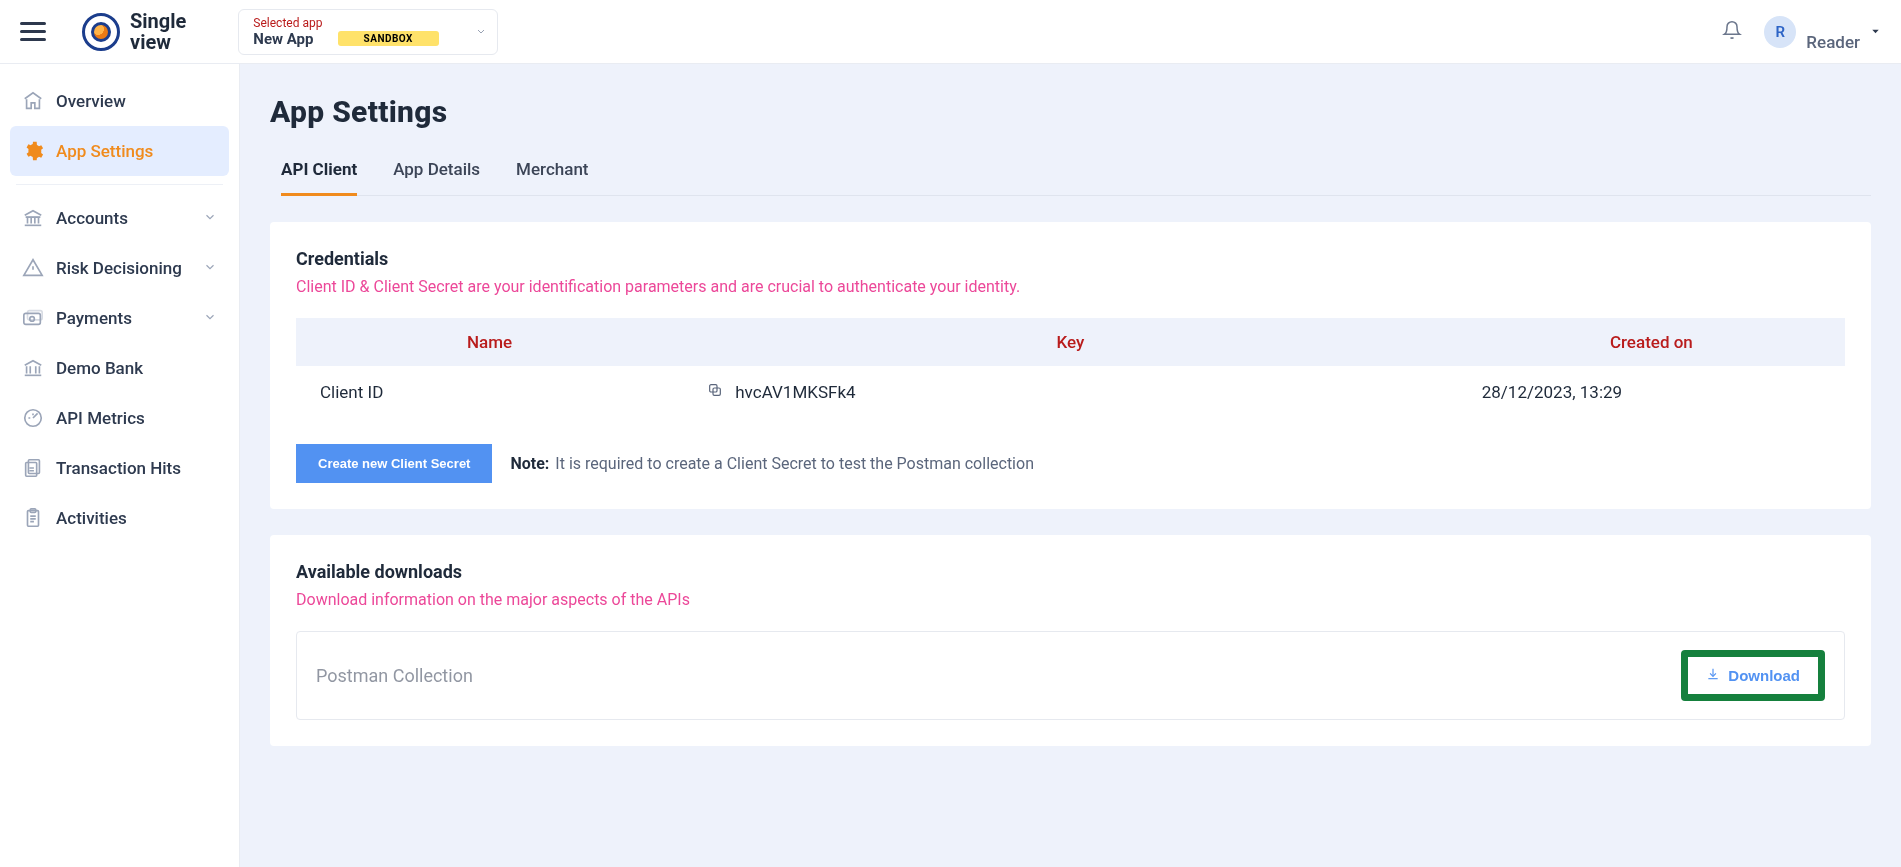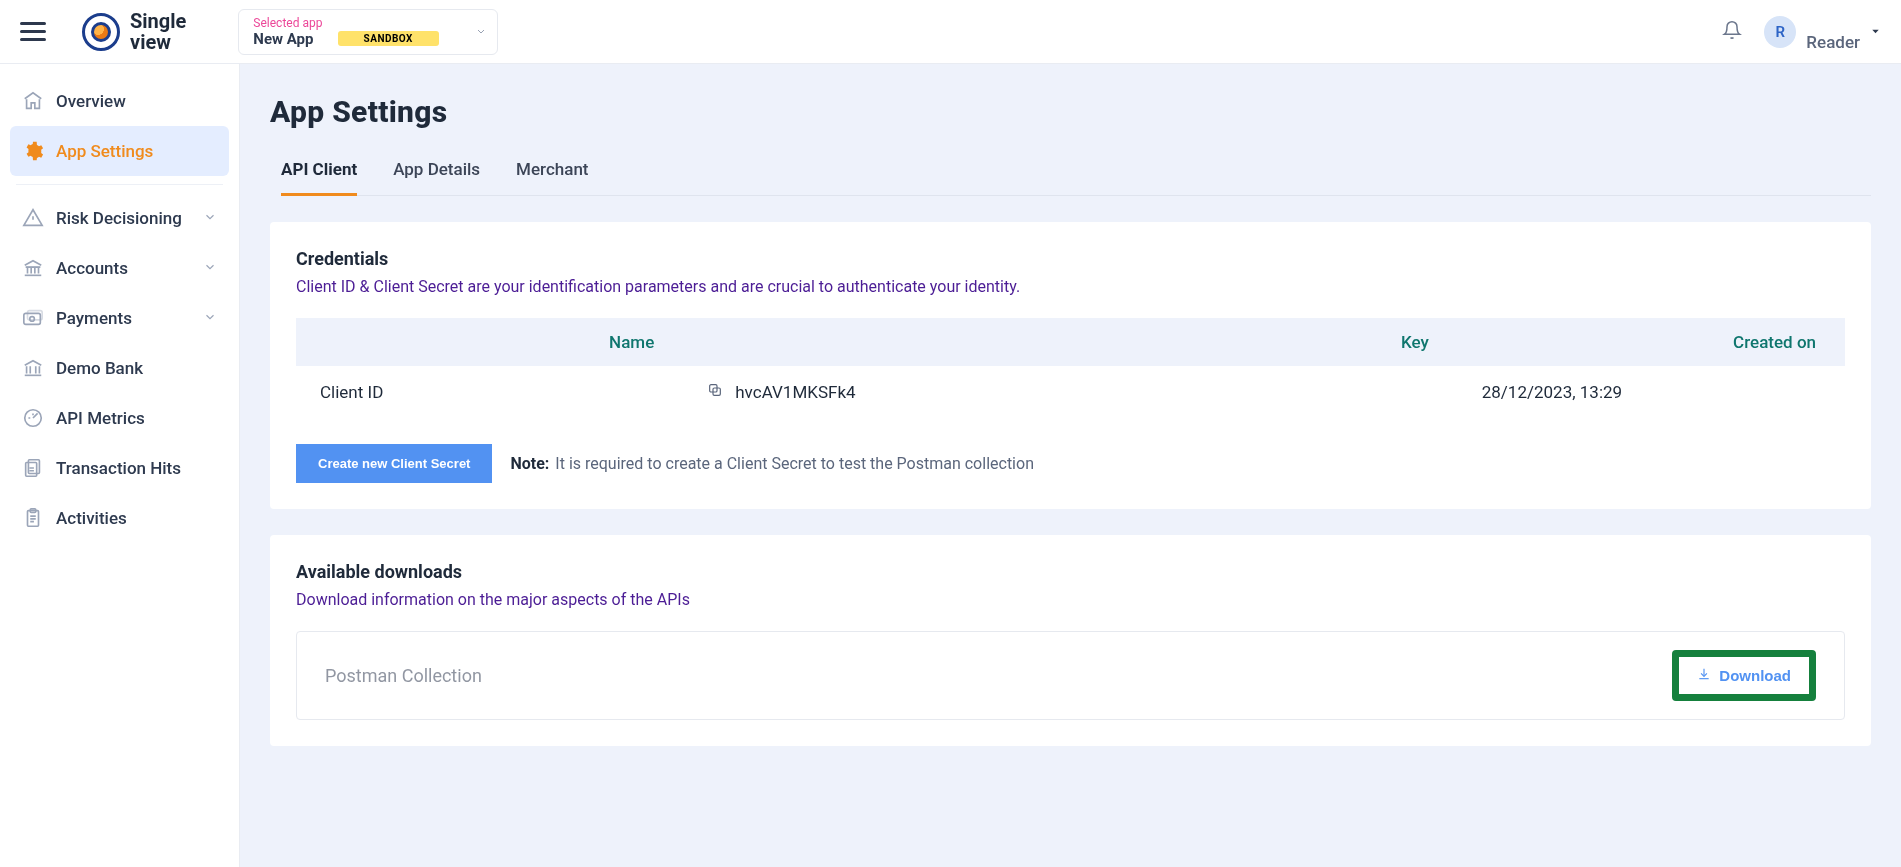--- a/index.html
+++ b/index.html
@@ -30,21 +30,21 @@
   .app-selector {
     margin-left:52px;
     width:260px;
     border:1px solid #e6e9ef;
     border-radius:6px;
     background:#fff;
     padding:6px 30px 6px 14px;
     position:relative;
     cursor:pointer;
   }
-  .app-selector .label { font-size:12px; color:#ec4899; }
+  .app-selector .label { font-size:12px; color:#b91c1c; }
   .app-selector .value-row { display:flex; align-items:center; gap:24px;}
   .app-selector .value { font-size:15px; font-weight:700; color:#2e3a4f; }
   .sandbox-badge { font-size:10px; font-weight:700; letter-spacing:.5px; background:#ffe26a; color:#000; padding:2px 26px; border-radius:3px; }
   .app-selector .chev { position:absolute; right:10px; top:50%; transform:translateY(-50%); color:#98a1b3; }
   .app-selector .chev svg { width:12px; height:12px; }
 
   .header-right { margin-left:auto; display:flex; align-items:center; gap:22px;}
   .bell-icon { color:#6b768c; cursor:pointer; }
   .bell-icon svg { width:20px; height:20px; }
   .avatar { width:32px; height:32px; border-radius:50%; background:#d7e4f8; color:#2d64c6; font-weight:600; display:flex; align-items:center; justify-content:center; font-size:15px;}
@@ -66,34 +66,34 @@
   .sidebar hr { border:none; border-top:1px solid #edf0f6; margin:8px 6px;}
 
   .content { flex:1; background:#eef2fb; padding:24px 30px; overflow:auto;}
   .page-title { font-size:30px; font-weight:800; color:#1f2a3a; margin:6px 0 24px; letter-spacing:.3px;}
   .tabs { display:flex; gap:36px; border-bottom:1px solid #dfe4ee; font-size:17px;margin-left:11px; }
   .tab { padding:6px 0 14px; cursor:pointer; color:#3c4557; font-weight:500;}
   .tab.active { color:#1f2a3a; font-weight:700; border-bottom:3px solid #f08b1d; margin-bottom:-1px;}
 
   .card { background:#fff; border-radius:4px; padding:26px; margin-top:26px; }
   .section-title { font-size:18px; font-weight:700; color:#1f2a3a; margin-bottom:8px;}
-  .section-desc { font-size:16px; color:#4c1d95; margin-bottom:22px;}
+  .section-desc { font-size:16px; color:#ec4899; margin-bottom:22px;}
 
   table.cred { width:100%; border-collapse:collapse; }
-  table.cred thead th { background:#eef2fb; text-align:right; font-weight:500; font-size:17px; color:#0f766e; padding:14px 29px;}
+  table.cred thead th { background:#eef2fb; text-align:center; font-weight:500; font-size:17px; color:#b91c1c; padding:14px 29px;}
   table.cred tbody td { padding:16px 24px; font-size:17px; color:#1f2a3a; }
   .key-cell { display:flex; align-items:center; gap:12px;}
   .key-cell svg { width:16px; height:16px; color:#5b667c; cursor:pointer;}
 
   .action-row { display:flex; align-items:center; gap:18px; margin-top:26px;}
   .btn-primary { background:#5292f2; color:#fff; border:none; border-radius:0; padding:12px 22px; font-size:13px; font-weight:600; cursor:pointer;}
   .note { font-size:16px; color:#5b667c;}
   .note strong { color:#1f2a3a; font-weight:700; margin-right:6px;}
 
-  .downloads-row { border:1px solid #e6e9ef; border-radius:4px; padding:18px 28px; display:flex; align-items:center; justify-content:space-between;}
+  .downloads-row { border:1px solid #e6e9ef; border-radius:4px; padding:18px 19px; display:flex; align-items:center; justify-content:space-between;}
   .dl-name { font-size:18px; color:#384257; opacity:.55;}
   .btn-outline { display:flex; align-items:flex-start; gap:8px; background:#fff; border:7px solid #15803d; color:#5292f2; border-radius:4px; padding:10px 18px; font-size:15px; font-weight:600; cursor:pointer;}
   .btn-outline svg { width:14px; height:14px; }
 </style>
 </head>
 <body>
 
 <div class="header">
   <div class="hamburger">
     <span></span>
@@ -156,40 +156,40 @@
         <svg viewBox="0 0 24 24" fill="currentColor">
             <path d="M12 8a4 4 0 1 0 0 8 4 4 0 0 0 0-8zm9 4a7.9 7.9 0 0 0-.1-1.3l2.1-1.6-2-3.4-2.5 1a8 8 0 0 0-2.2-1.3L16 2h-4l-.3 2.4a8 8 0 0 0-2.2 1.3l-2.5-1-2 3.4 2.1 1.6A7.9 7.9 0 0 0 7 12c0 .4 0 .9.1 1.3L5 14.9l2 3.4 2.5-1a8 8 0 0 0 2.2 1.3L12 22h4l.3-2.4a8 8 0 0 0 2.2-1.3l2.5 1 2-3.4-2.1-1.6c.1-.4.1-.9.1-1.3z"></path>
           </svg>
       </div>
       <div class="label">App Settings</div>
     </div>
     <hr>
     <div class="nav-item">
       <div class="icon">
         <svg viewBox="0 0 24 24" fill="none" stroke="currentColor" stroke-width="1.8">
-            <path d="M12 3L2 20h20L12 3z"></path>
-            <path d="M12 10v4M12 17h.01"></path>
-          </svg>
-      </div>
-      <div class="label">Risk Decisioning</div>
-      <div class="chev"><svg viewBox="0 0 24 24" fill="none" stroke="currentColor" stroke-width="2">
-            <polyline points="6 9 12 15 18 9"></polyline>
-          </svg></div>
-    </div>
-
-    <div class="nav-item">
-      <div class="icon">
-        <svg viewBox="0 0 24 24" fill="none" stroke="currentColor" stroke-width="1.8">
             <path d="M3 9l9-5 9 5"></path>
             <path d="M4 10h16v2H4z" fill="currentColor" stroke="none"></path>
             <path d="M6 12v6M10 12v6M14 12v6M18 12v6"></path>
             <path d="M3 20h18"></path>
           </svg>
       </div>
       <div class="label">Accounts</div>
+      <div class="chev"><svg viewBox="0 0 24 24" fill="none" stroke="currentColor" stroke-width="2">
+            <polyline points="6 9 12 15 18 9"></polyline>
+          </svg></div>
+    </div>
+
+    <div class="nav-item">
+      <div class="icon">
+        <svg viewBox="0 0 24 24" fill="none" stroke="currentColor" stroke-width="1.8">
+            <path d="M12 3L2 20h20L12 3z"></path>
+            <path d="M12 10v4M12 17h.01"></path>
+          </svg>
+      </div>
+      <div class="label">Risk Decisioning</div>
       <div class="chev"><svg viewBox="0 0 24 24" fill="none" stroke="currentColor" stroke-width="2">
             <polyline points="6 9 12 15 18 9"></polyline>
           </svg></div>
     </div>
 
     <div class="nav-item">
       <div class="icon">
         <svg viewBox="0 0 24 24" fill="none" stroke="currentColor" stroke-width="1.8">
             <rect x="2" y="7" width="18" height="12" rx="2"></rect>
             <circle cx="11" cy="13" r="2.5"></circle>

